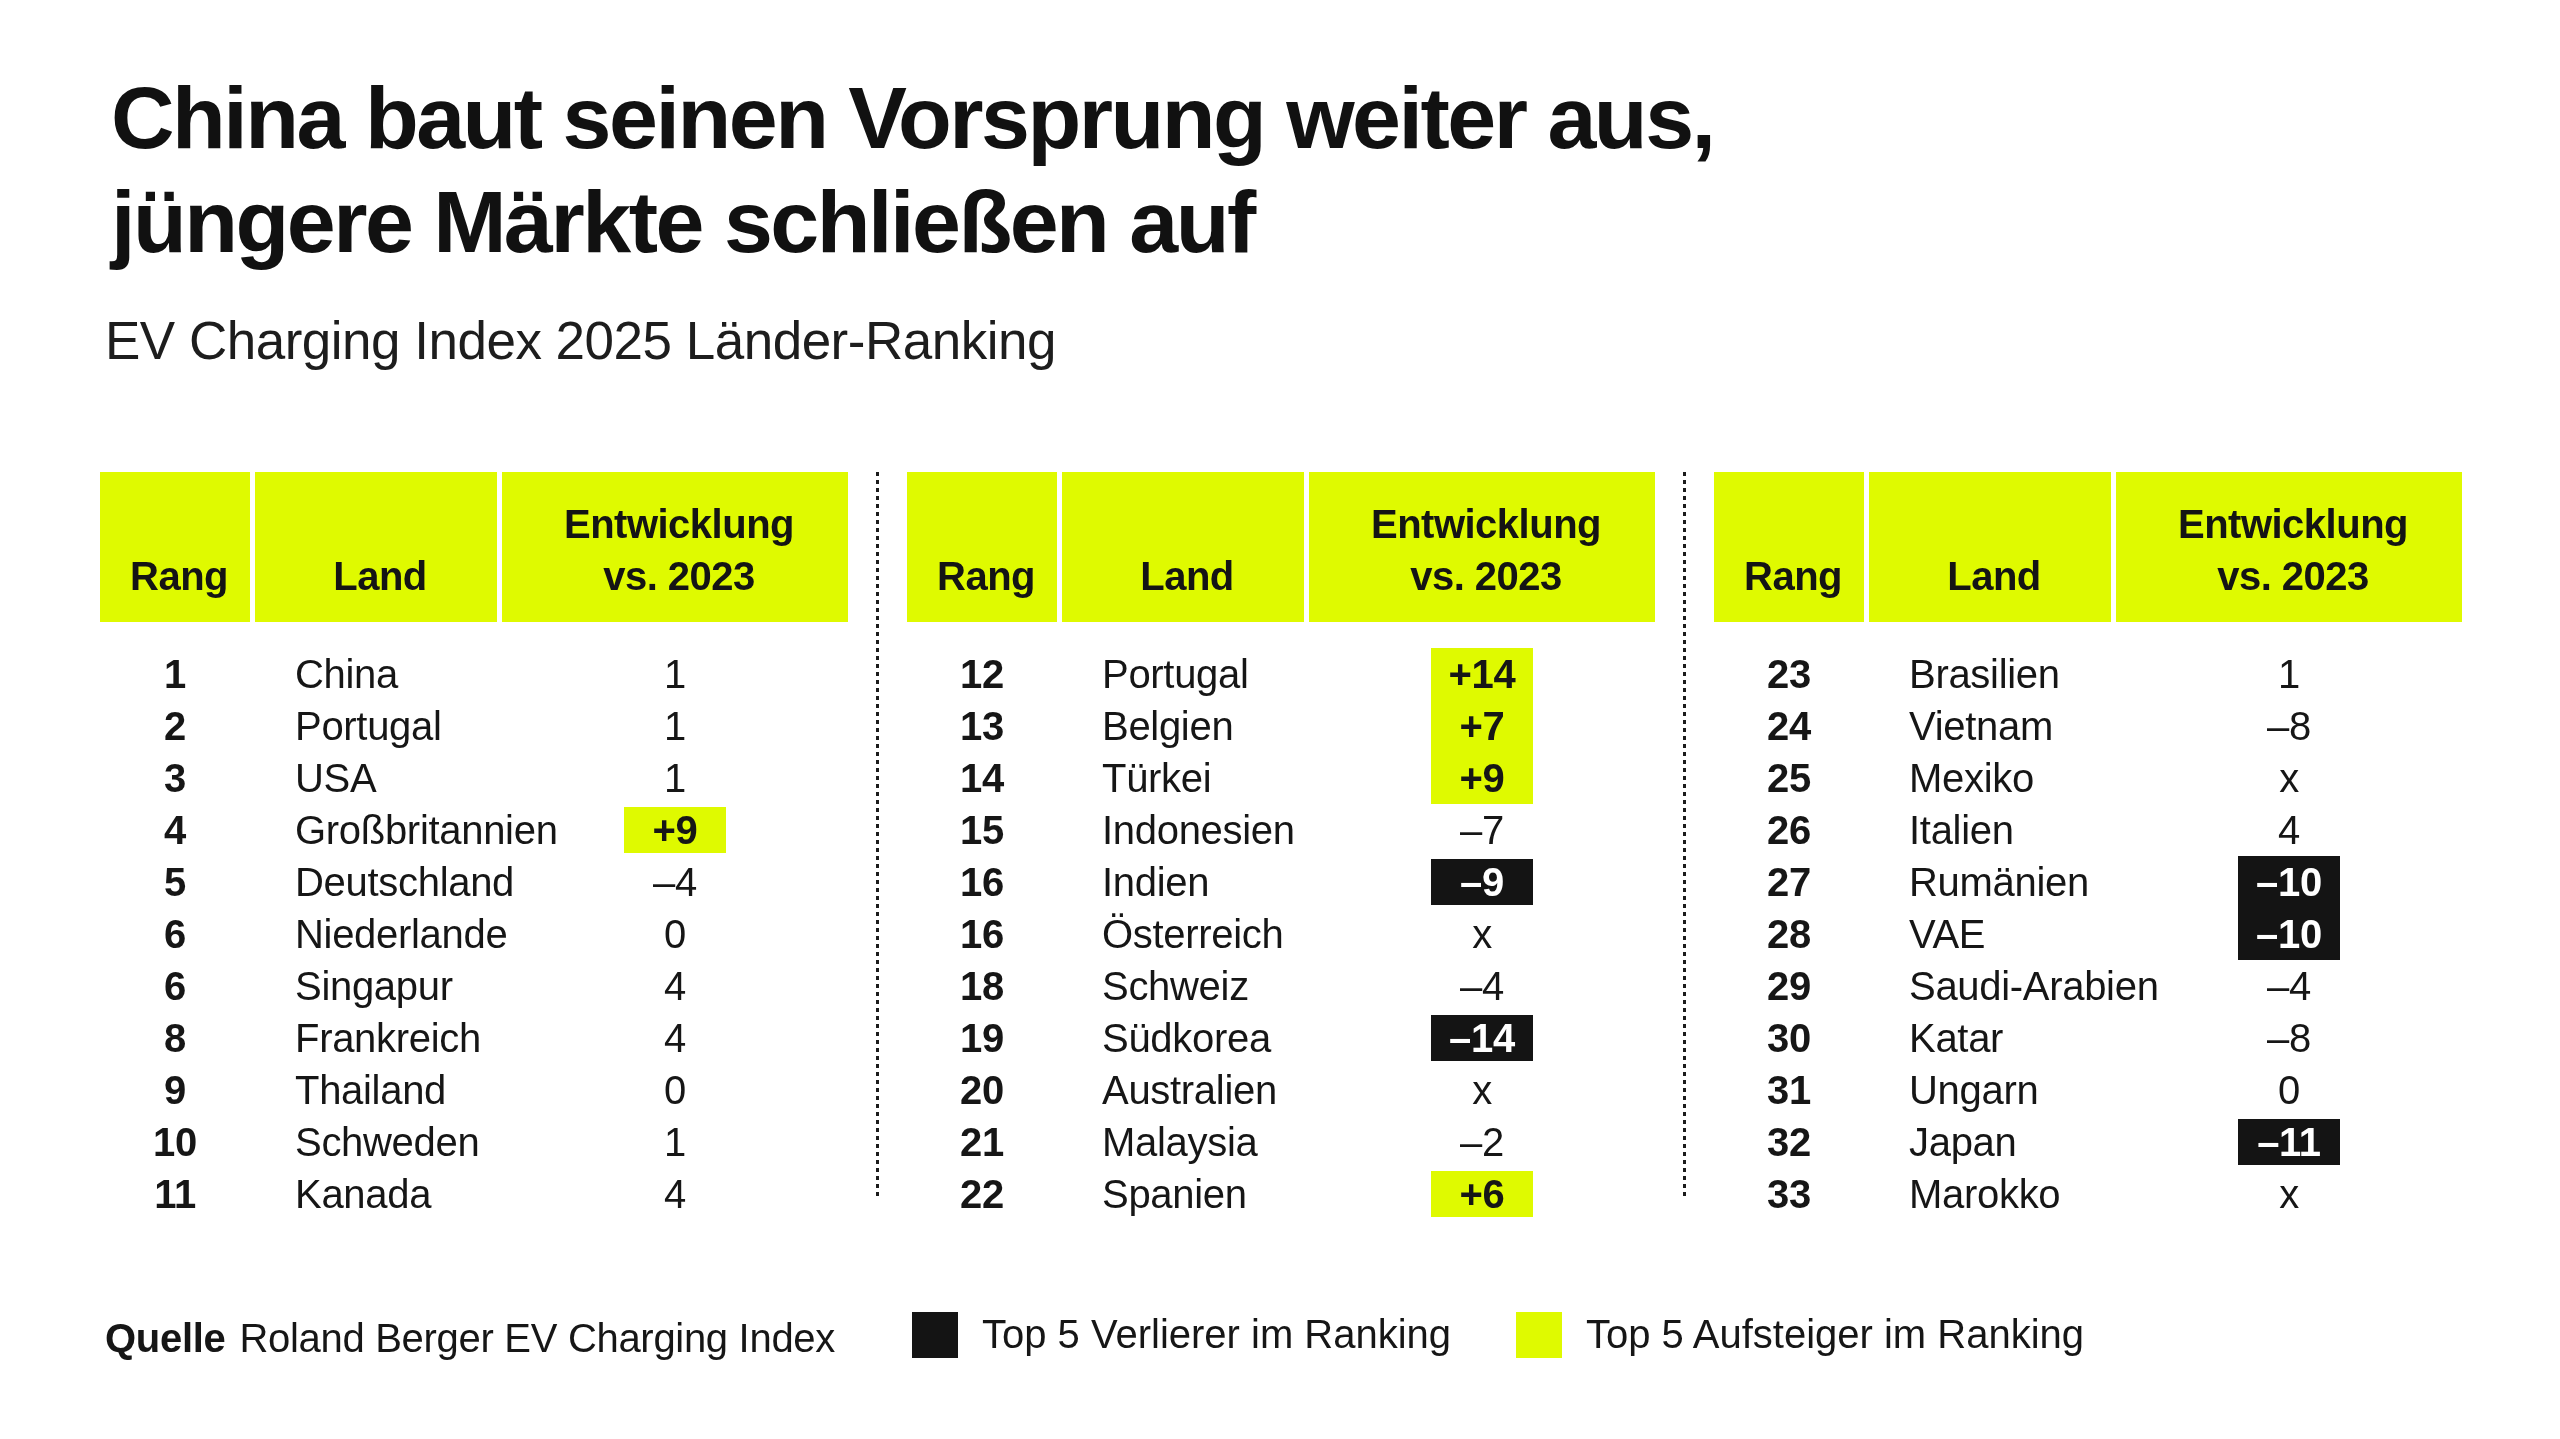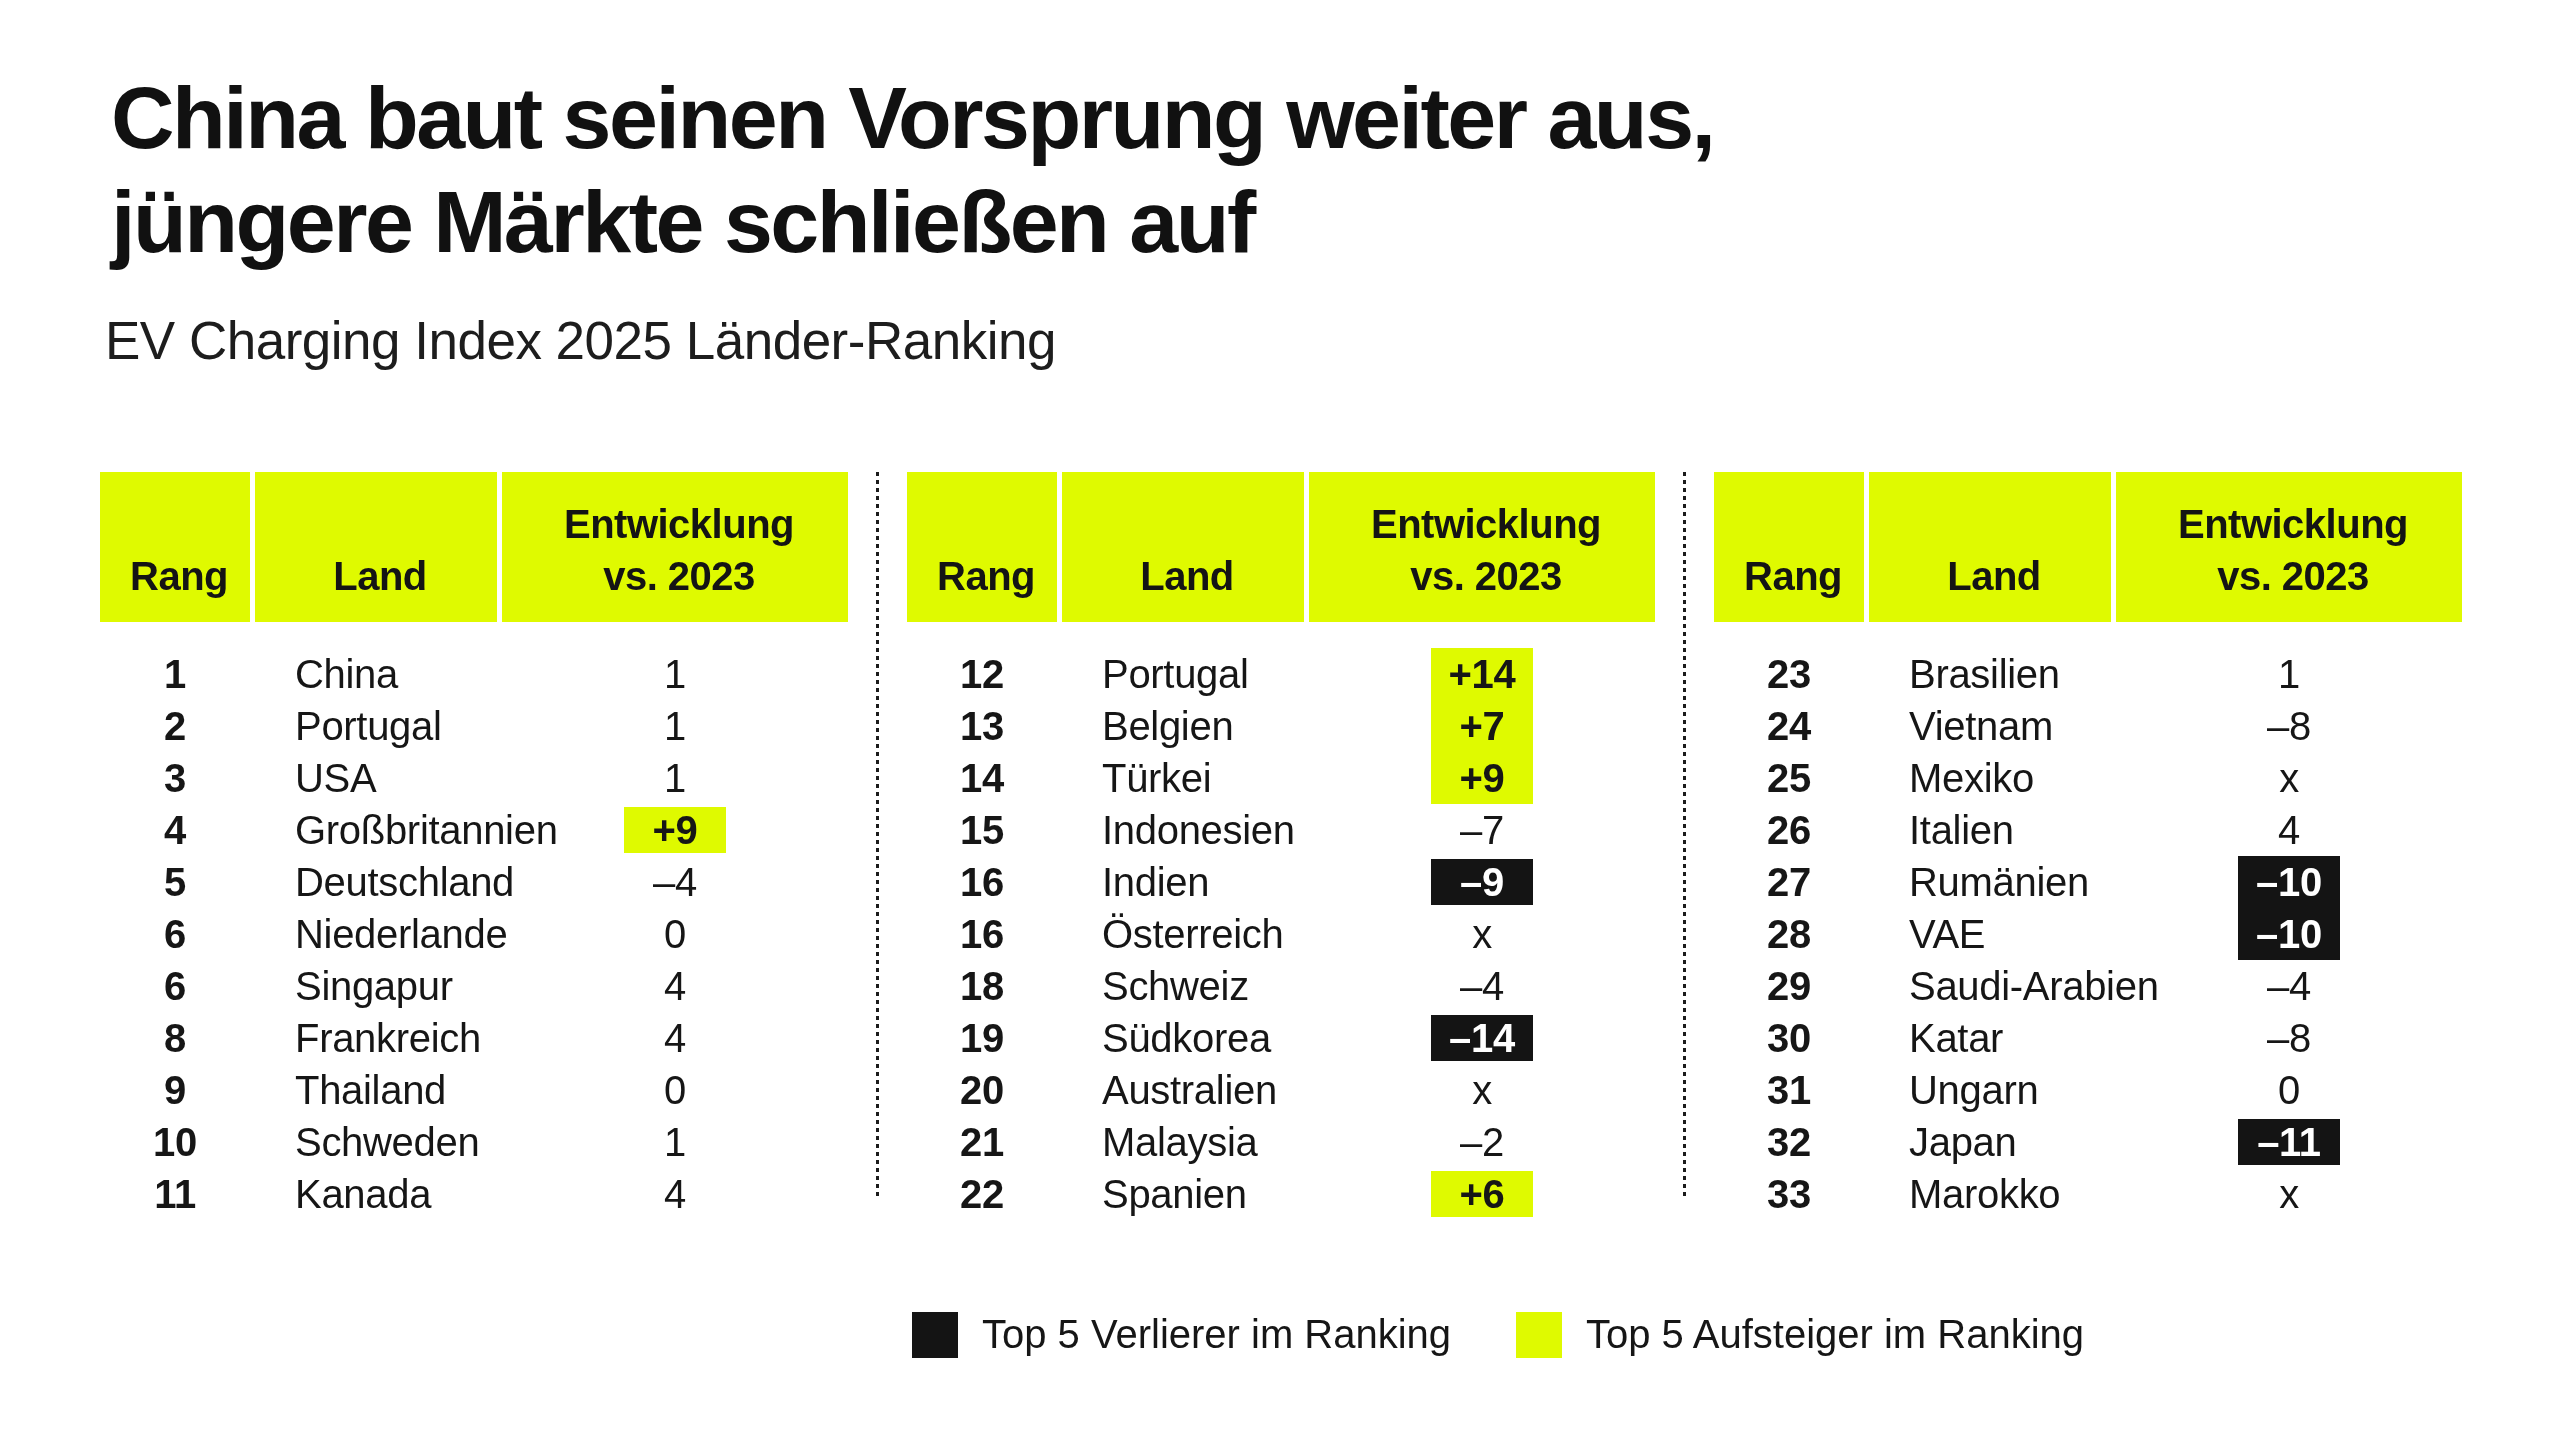--- a/index.html
+++ b/index.html
@@ -332,20 +332,24 @@
             <div class="cell change">
               <div class="pill none">x</div>
             </div>
           </div>
         </div>
     </section>
 
   </div>
 
   <div class="footer">
+    <div class="source">
+      <span class="b">Quelle</span>
+      <span>Roland Berger EV Charging Index</span>
+    </div>
     <div class="legend-item l1">
       <span class="swatch black"></span>
       <span>Top 5 Verlierer im Ranking</span>
     </div>
     <div class="legend-item l2">
       <span class="swatch yellow"></span>
       <span>Top 5 Aufsteiger im Ranking</span>
     </div>
   </div>
 

